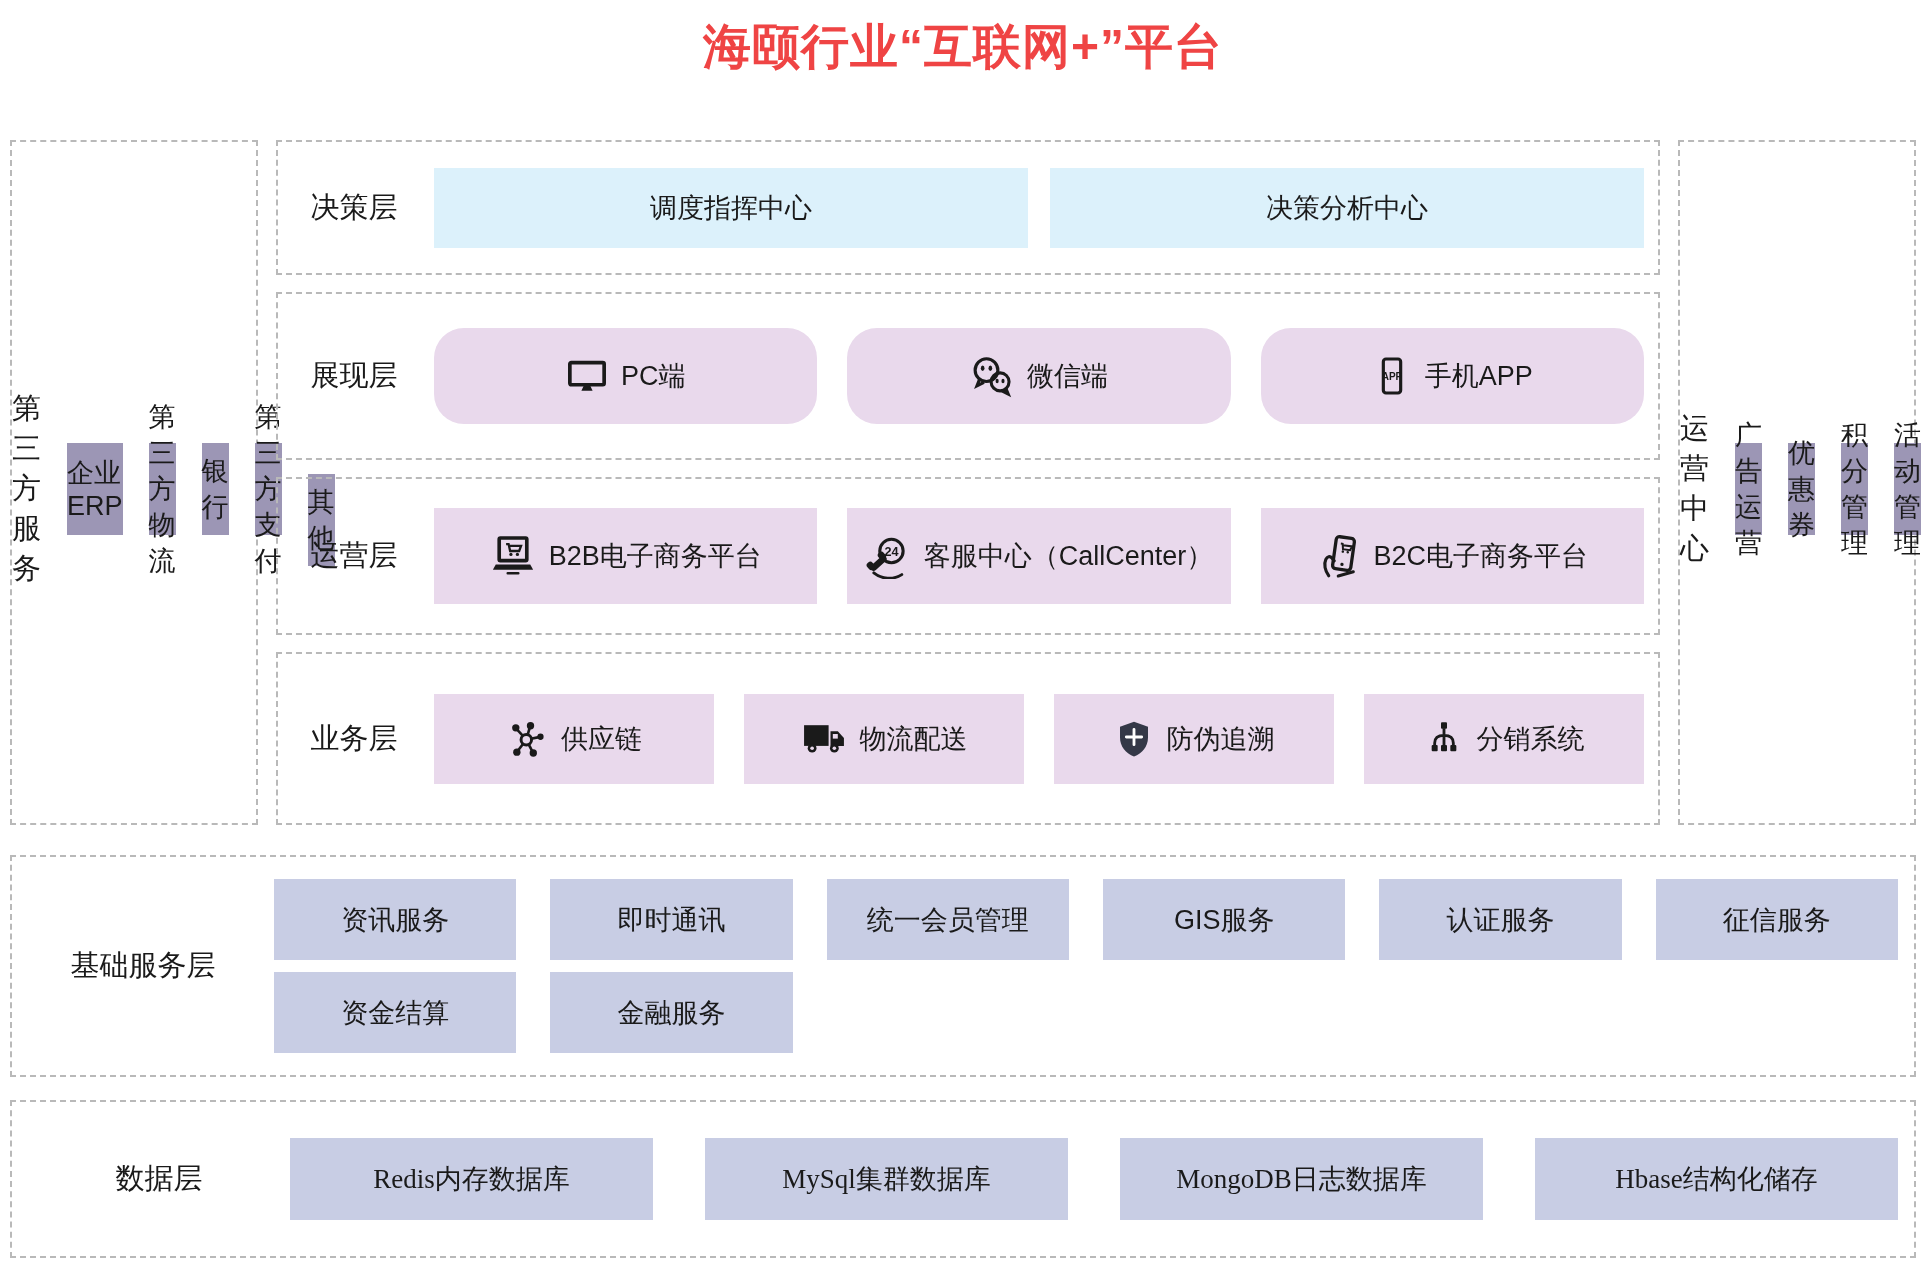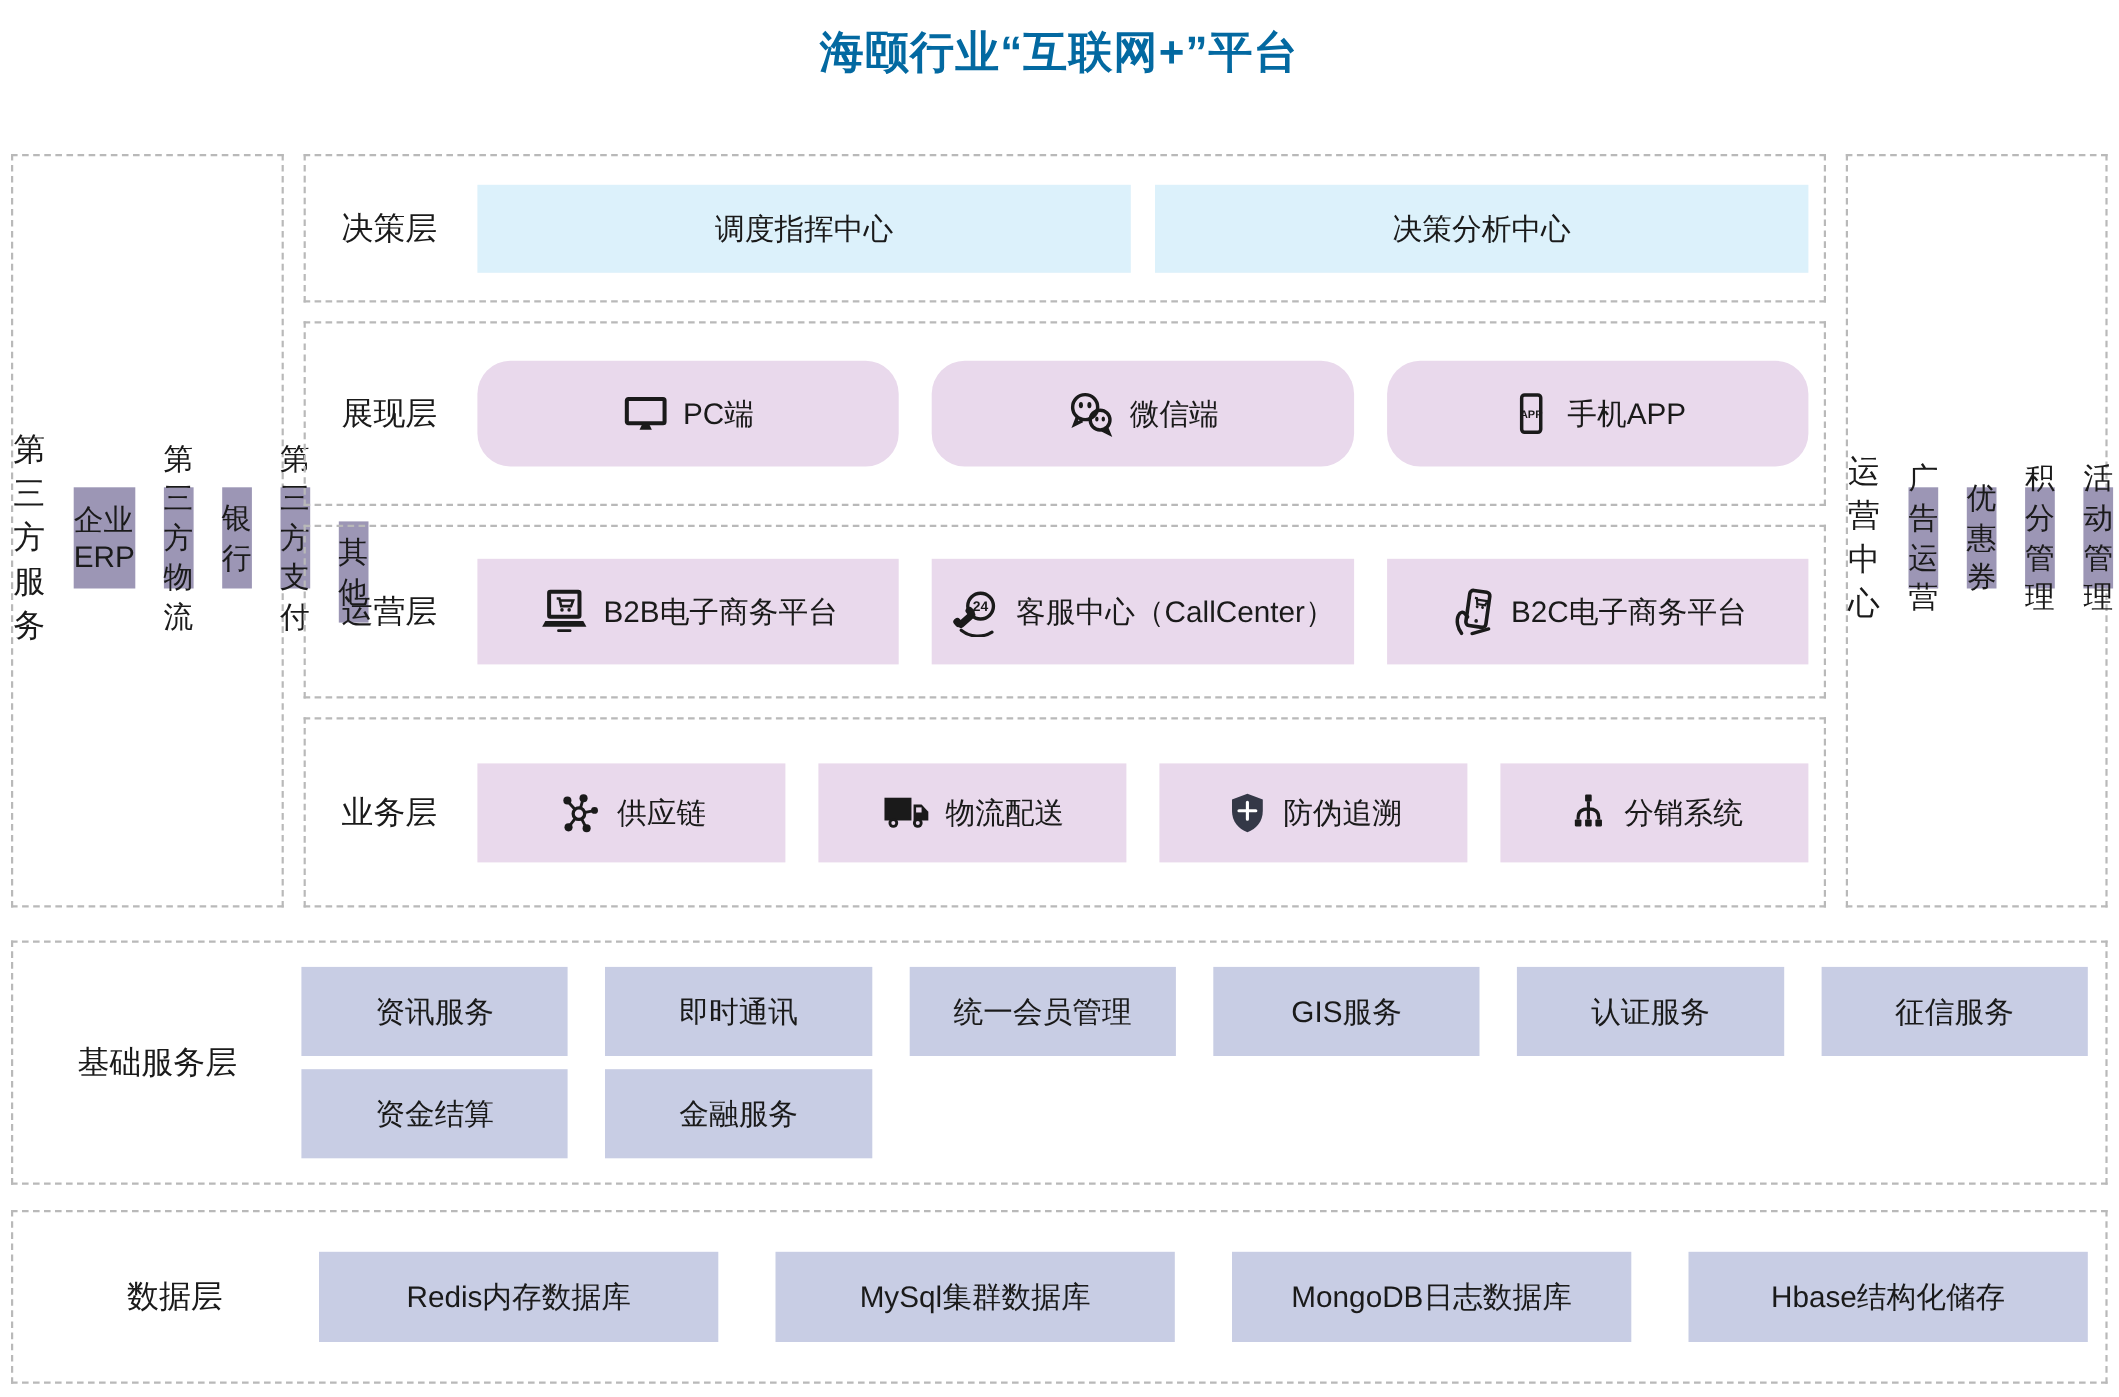--- a/index.html
+++ b/index.html
@@ -1,20 +1,20 @@
 <!DOCTYPE html>
 <html><head>
 <meta charset="utf-8">
 <style>
   html,body{margin:0;padding:0;background:#fff;}
   body{font-family:"Liberation Sans","DejaVu Sans",sans-serif;color:#1a1a1a;}
   .page{width:1926px;height:1270px;background:#fff;overflow:hidden;box-sizing:border-box;}
 
   .title{height:140px;box-sizing:border-box;padding-bottom:46px;display:flex;align-items:center;justify-content:center;
-         font-size:40px;font-weight:700;letter-spacing:1px;color:#0369a1;}
+         font-size:48px;font-weight:700;letter-spacing:1px;color:#ef4444;}
 
   .top{display:flex;gap:18px;margin:0 10px;height:685px;}
 
   .side{border:2px dashed #b9b9b9;box-sizing:border-box;display:flex;flex-direction:row;align-items:center;
         padding:12px 0 0;gap:26px;}
   .side-left{width:248px;}
   .side-right{width:238px;}
   .side-header{height:70px;display:flex;align-items:center;font-size:29px;}
   .side-box{width:204px;height:92px;background:#9c96b5;display:flex;align-items:center;justify-content:center;font-size:27px;}
   .side-right .side-box{width:196px;}
@@ -36,21 +36,21 @@
   .row-operation .box{height:96px;}
   .row-business .box{height:90px;}
   .icon{display:flex;flex:none;align-items:center;color:#1a1a1a;}
 
   .bottom-section{margin:0 10px;border:2px dashed #b9b9b9;box-sizing:border-box;display:flex;}
   .section-label{width:262px;flex:none;display:flex;align-items:center;justify-content:center;font-size:29px;}
   .foundation{margin-top:30px;height:222px;padding:22px 16px 22px 0;}
   .foundation-grid{flex:1;display:grid;grid-template-columns:repeat(6,1fr);gap:12px 34px;}
   .cell{background:#c8cde4;display:flex;align-items:center;justify-content:center;font-size:27px;white-space:nowrap;}
   .datalayer{margin-top:23px;height:158px;padding:36px 16px;}
-  .data-grid{flex:1;display:grid;grid-template-columns:repeat(4,1fr);gap:52px;}
+  .data-grid{flex:1;display:grid;grid-template-columns:repeat(4,1fr);gap:52px;font-family:Liberation Serif, serif;}
 </style>
 </head>
 <body>
 
 <div class="page">
 
   <div class="title">海颐行业“互联网+”平台</div>
 
   <div class="top">
 

